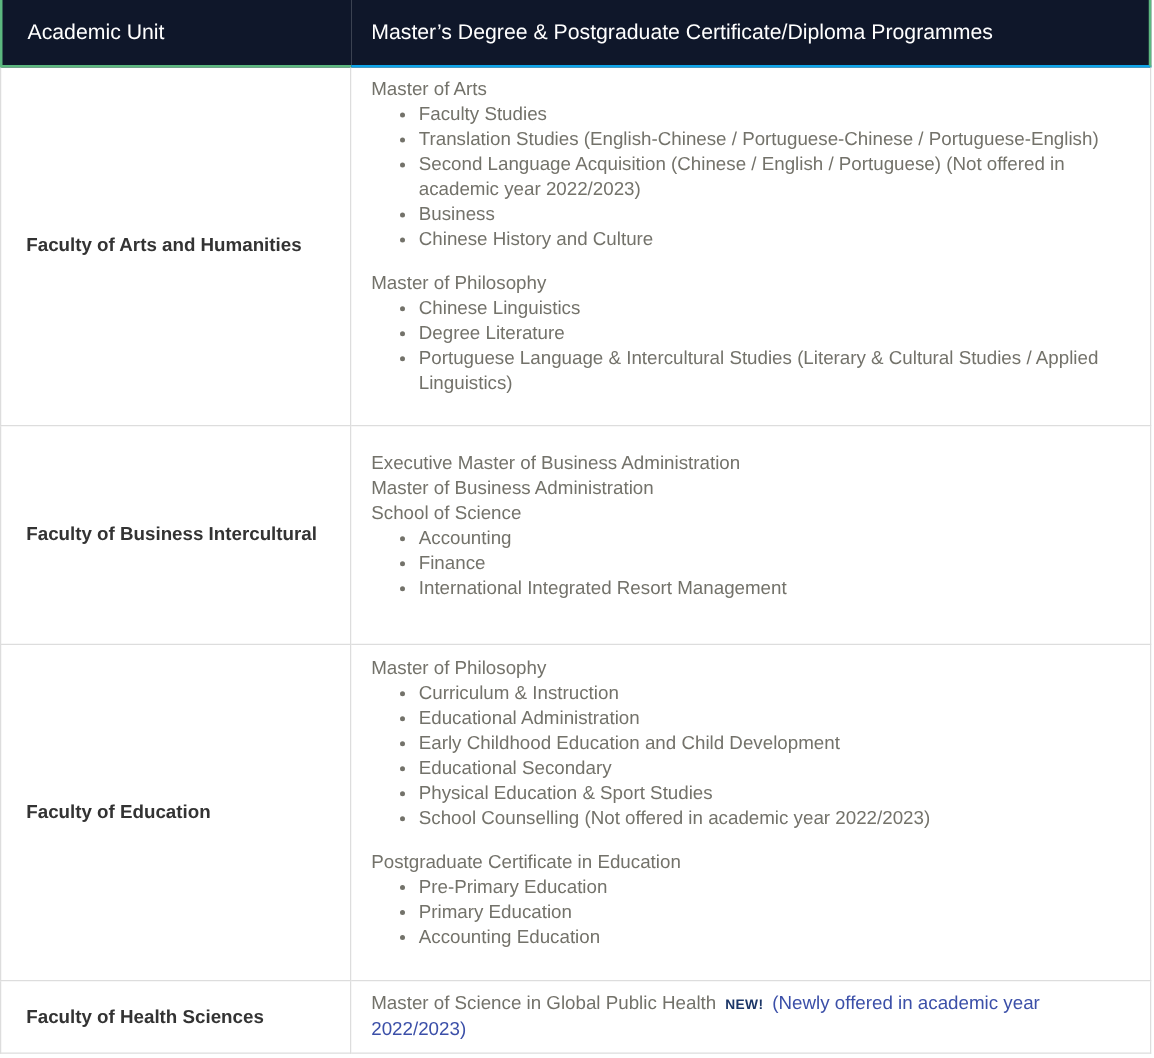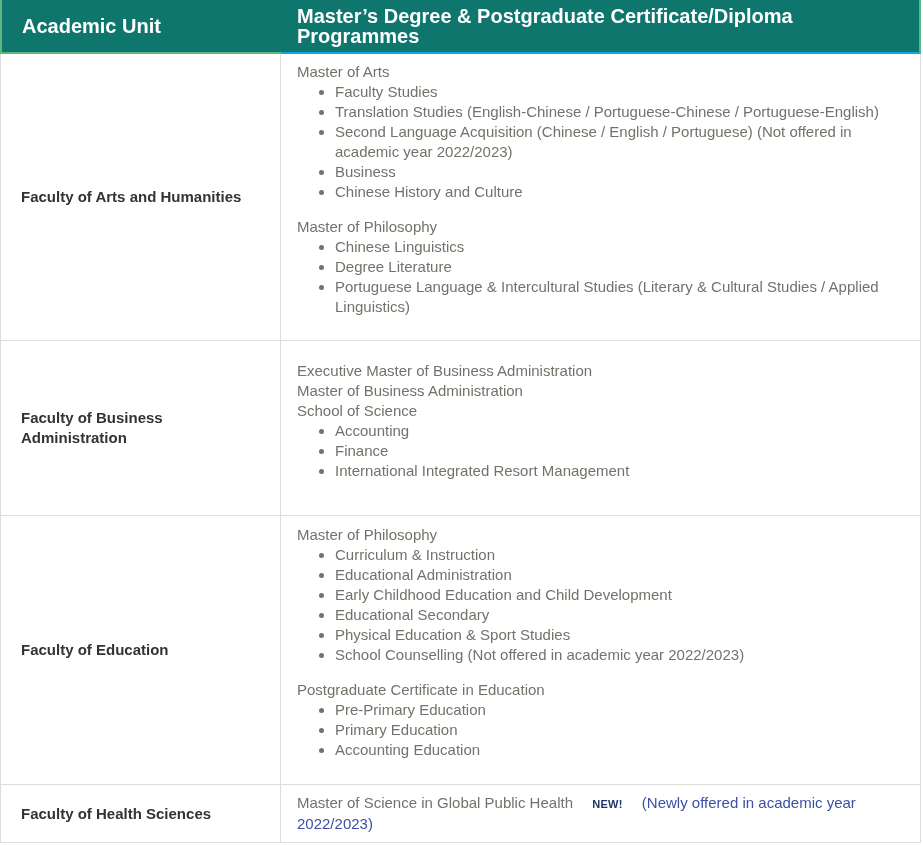--- a/index.html
+++ b/index.html
@@ -15,24 +15,24 @@
   table.prog-table {
     width: 921px;
     border-spacing: 0;
     border-collapse: separate;
     table-layout: fixed;
   }
   col.c1 { width: 281px; }
   col.c2 { width: 640px; }
 
   thead th {
-    background: #0f766e;
+    background: #0f172a;
     color: #ffffff;
-    font-weight: bold;
-    font-size: 20px;
+    font-weight: normal;
+    font-size: 17px;
     text-align: left;
     height: 54px;
     padding: 0 16px;
     vertical-align: middle;
   }
   th.h1 {
     border-left: 2px solid #5cb87f;
     border-bottom: 2px solid #5cb87f;
     padding-left: 20px;
   }
@@ -65,21 +65,21 @@
 
   p.ph { margin: 0; }
   ul.pl { margin: 0 0 15px 0; padding: 0 0 0 38px; }
   ul.pl li { margin: 0; padding: 0; }
 
   .new-badge {
     color: #1c3667;
     font-weight: bold;
     font-size: 11px;
     letter-spacing: 0.3px;
-    margin: 0 15px;
+    margin: 0 3px;
     text-align: right;
   }
   a.prog-link {
     color: #3b4fa8;
     text-decoration: none;
     cursor: pointer;
   }
 </style>
 </head>
 <body>
@@ -111,21 +111,21 @@
         <p class="ph">Master of Philosophy</p>
         <ul class="pl">
           <li>Chinese Linguistics</li>
           <li>Degree Literature</li>
           <li>Portuguese Language &amp; Intercultural Studies (Literary &amp; Cultural Studies / Applied Linguistics)</li>
         </ul>
       </td>
     </tr>
 
     <tr class="r1">
-      <td class="unit">Faculty of Business Administration</td>
+      <td class="unit">Faculty of Business Intercultural</td>
       <td class="prog">
         <p class="ph">Executive Master of Business Administration</p>
         <p class="ph">Master of Business Administration</p>
         <p class="ph">School of Science</p>
         <ul class="pl">
           <li>Accounting</li>
           <li>Finance</li>
           <li>International Integrated Resort Management</li>
         </ul>
       </td>

